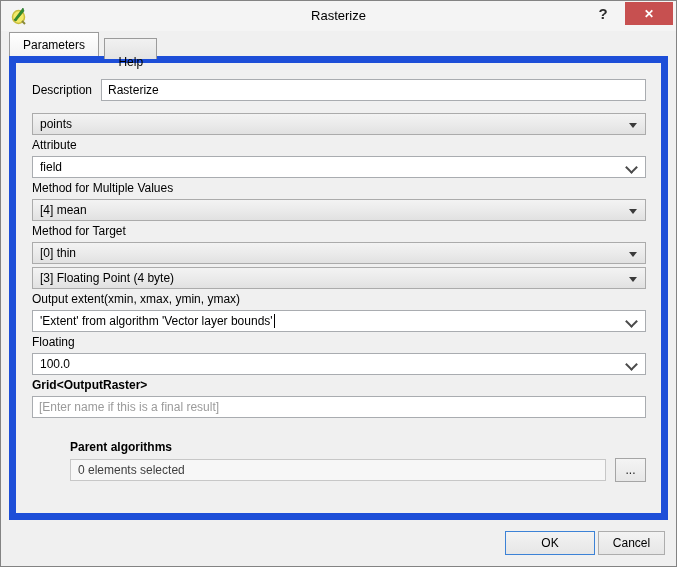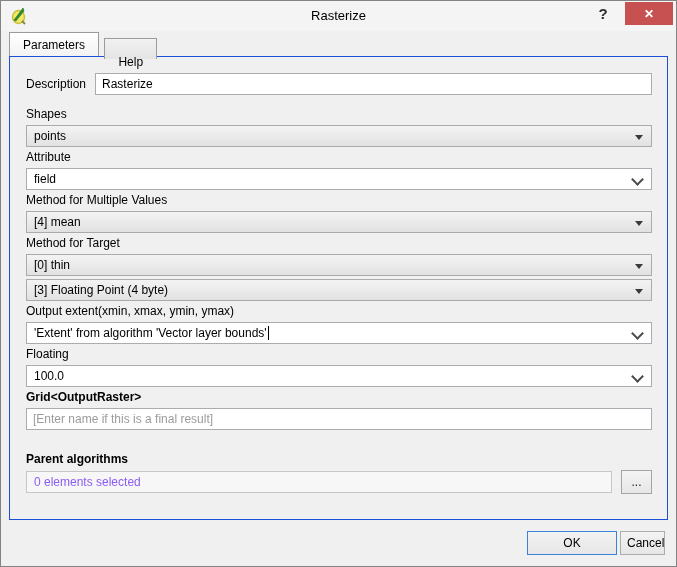--- a/index.html
+++ b/index.html
@@ -19,55 +19,55 @@
     color:#fff;display:flex;align-items:center;justify-content:center;cursor:default;}
   .close-btn .glyph{font-size:12px;font-weight:bold;line-height:1;}
   
   .tabbar{position:absolute;top:31px;left:8px;right:8px;height:24px;z-index:2;}
   .tab{display:inline-block;box-sizing:border-box;height:21px;margin-right:2px;padding:16px 13px 0;
     border:1px solid #9b9b9b;border-bottom:none;vertical-align:bottom;
     background:linear-gradient(#f1f1f1,#e4e4e4);position:relative;top:3px;cursor:default;}
   .tab.active{height:24px;top:0;padding-top:5px;background:linear-gradient(#ffffff,#f3f3f3);z-index:3;}
   
   .pane{position:absolute;top:55px;left:8px;right:8px;bottom:46px;box-sizing:border-box;
-    border:1px solid #1d4ed8;background:#f0f0f0;padding:16px 15px 0 16px;}
+    border:7px solid #1d4ed8;background:#f0f0f0;padding:16px 15px 0 16px;}
   .desc-row{display:flex;align-items:center;margin-bottom:12px;}
   .desc-row label{margin-right:9px;white-space:nowrap;}
   .text-input{height:22px;box-sizing:border-box;border:1px solid #a9acb0;background:#fff;
     padding:0 6px;font-family:inherit;font-size:12px;color:#000;outline:none;}
   .text-input::placeholder{color:#9b9b9b;opacity:1;}
   .desc-row .text-input{flex:1;}
   .group{margin-top:3px;}
-  .group.gap-lg{margin-top:22px;}
+  .group.gap-lg{margin-top:22px;margin-left:38px;}
   .flabel{display:block;line-height:14px;margin-bottom:4px;}
   .flabel.bold{font-weight:bold;}
   .combo{height:22px;box-sizing:border-box;position:relative;display:flex;align-items:center;
     padding:0 24px 0 7px;cursor:default;}
   .combo.select{border:1px solid #ababab;background:linear-gradient(#f3f3f3,#eaeaea 55%,#e1e1e1);}
   .combo.editable{border:1px solid #a9acb0;background:#fff;}
   .combo-text{white-space:nowrap;overflow:hidden;}
   .arrow-tri{position:absolute;right:8px;top:9px;width:0;height:0;
     border-left:4px solid transparent;border-right:4px solid transparent;border-top:5px solid #3a3a3a;}
   .arrow-chevron{position:absolute;right:9px;top:6px;width:7px;height:7px;
     border-right:2px solid #4a4a4a;border-bottom:2px solid #4a4a4a;transform:rotate(45deg);}
   .caret{display:inline-block;width:1px;height:14px;background:#000;margin-left:1px;vertical-align:-2px;}
   .full{width:100%;}
   .parent-row{display:flex;align-items:center;}
   .disabled-field{flex:1;height:22px;box-sizing:border-box;border:1px solid #c7c7c7;background:#f7f7f7;
-    color:#8b5cf6;display:flex;align-items:center;padding:0 7px;}
+    color:#404040;display:flex;align-items:center;padding:0 7px;}
   .browse-btn{width:31px;height:24px;margin-left:9px;box-sizing:border-box;border:1px solid #a5a5a5;
     background:linear-gradient(#f4f4f4,#e7e7e7);font-family:inherit;font-size:12px;line-height:8px;
     color:#222;cursor:default;}
   
   .buttonbar{position:absolute;left:0;right:0;bottom:0;height:46px;display:flex;align-items:center;
     justify-content:flex-end;padding-right:11px;gap:3px;background:#f0f0f0;}
   .btn{height:24px;box-sizing:border-box;border:1px solid #adadad;
     background:linear-gradient(#f3f3f3,#e6e6e6);font-family:inherit;font-size:12px;color:#000;cursor:default;}
   .btn.default{border:1px solid #3c82d6;width:90px;}
-  .btn.normal{width:45px;}
+  .btn.normal{width:67px;}
 </style>
 </head>
 <body>
 
 <div class="dialog">
 
   <div class="titlebar">
     <span class="app-icon">
       <svg width="18" height="18" viewBox="0 0 18 18">
         <ellipse cx="8.5" cy="10" rx="6" ry="6.5" fill="#f3ea6a" stroke="#c9bd3e" stroke-width="1.5"></ellipse>
@@ -88,21 +88,20 @@
   </div>
 
   <div class="pane">
 
     <div class="desc-row">
       <label>Description</label>
       <input class="text-input" type="text" value="Rasterize" style="">
     </div>
 
     <div class="group">
-      <span class="flabel">Shapes</span>
       <div class="combo select">
         <span class="combo-text">points</span>
         <span class="arrow-tri"></span>
       </div>
     </div>
 
     <div class="group">
       <span class="flabel">Attribute</span>
       <div class="combo editable">
         <span class="combo-text">field</span>

